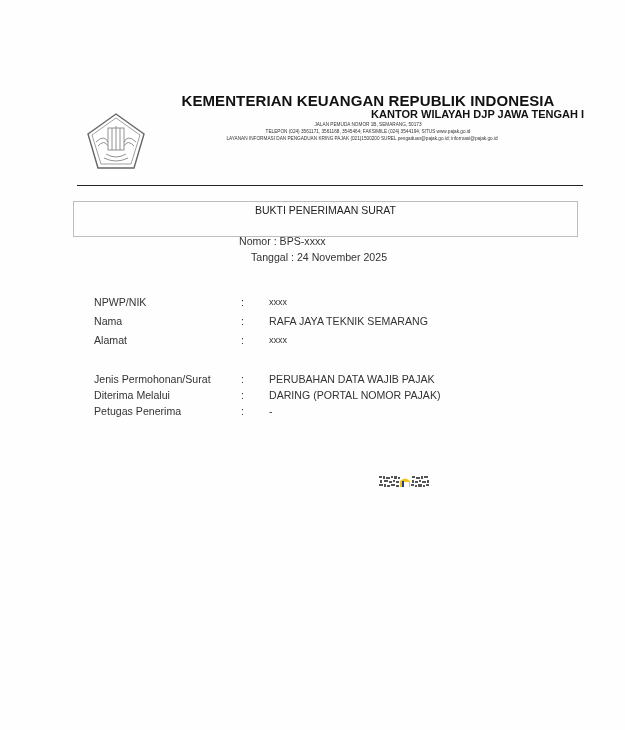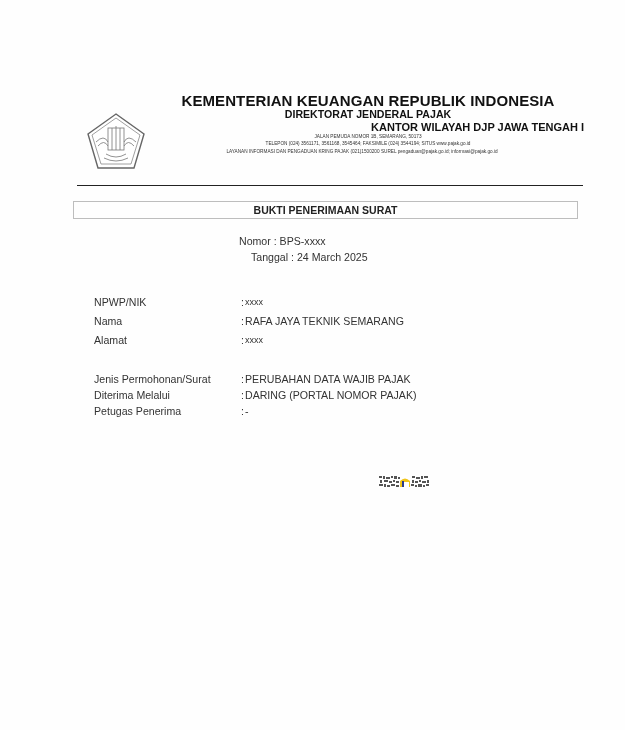--- a/index.html
+++ b/index.html
@@ -43,49 +43,48 @@
       width: 506px;
       height: 0;
       border-top: 1.3px solid #222;
     }
 
     
     .titlebox {
       left: 73px;
       top: 201px;
       width: 505px;
-      height: 18px;
+      height: 36px;
       border: 1px solid #bdbdbd;
       box-sizing: border-box;
       text-align: center;
       font-size: 10.5px;
       line-height: 16px;
       color: #222;
-      font-weight: bold;
     }
 
     .nomor {
       left: 239px;
       top: 235px;
       font-size: 10.6px;
       color: #333;
       text-align: center;
     }
     .tanggal {
       left: 251px;
       top: 251px;
       font-size: 10.6px;
       color: #333;
     }
 
     
     .row { font-size: 10.6px; color: #333; line-height: 14px; white-space: nowrap; }
     .row .lbl { position: absolute; left: 0; padding-left: 16px; }
     .row .sep { position: absolute; left: 163px; }
-    .row .val { position: absolute; left: 167px; }
+    .row .val { position: absolute; left: 191px; }
     .row .val.small { font-size: 9px; }
 
     .qr {
       left: 378px;
       top: 474px;
       width: 52px;
       height: 13px;
     }
   </style>
 </head>
@@ -105,35 +104,34 @@
       <path d="M50,30 Q42,22 38,30"></path>
       <path d="M48,34 Q42,27 38,34"></path>
       <path d="M20,42 Q30,48 40,42"></path>
       <path d="M18,46 Q30,52 42,46"></path>
     </g>
   </svg>
 </div>
 
 <div class="abs kop">
   <div class="l1">KEMENTERIAN KEUANGAN REPUBLIK INDONESIA</div>
-  <div class="l2">DIREKTORAT JENDERAL PAJAK</div>
   <div class="l3">KANTOR WILAYAH DJP JAWA TENGAH I</div>
   <div class="small">JALAN PEMUDA NOMOR 1B, SEMARANG, 50173</div>
   <div class="small">TELEPON (024) 3561171, 3561168, 3545464; FAKSIMILE (024) 3544194; SITUS www.pajak.go.id</div>
   <div class="small" style="margin-left:-12px;">LAYANAN INFORMASI DAN PENGADUAN KRING PAJAK (021)1500200 SUREL pengaduan@pajak.go.id; informasi@pajak.go.id</div>
 </div>
 
 <div class="abs rule"></div>
 
 <div class="abs titlebox">
   <span>BUKTI PENERIMAAN SURAT</span>
 </div>
 
 <div class="abs nomor">Nomor : BPS-xxxx</div>
-<div class="abs tanggal">Tanggal : 24 March 2025</div>
+<div class="abs tanggal">Tanggal : 24 November 2025</div>
 
 <div class="abs row" style="left:78px; top:295px; width:400px;">
   <span class="lbl">NPWP/NIK</span>
   <span class="sep">:</span>
   <span class="val small">xxxx</span>
 </div>
 <div class="abs row" style="left:78px; top:314px; width:400px;">
   <span class="lbl">Nama</span>
   <span class="sep">:</span>
   <span class="val">RAFA JAYA TEKNIK SEMARANG</span>

